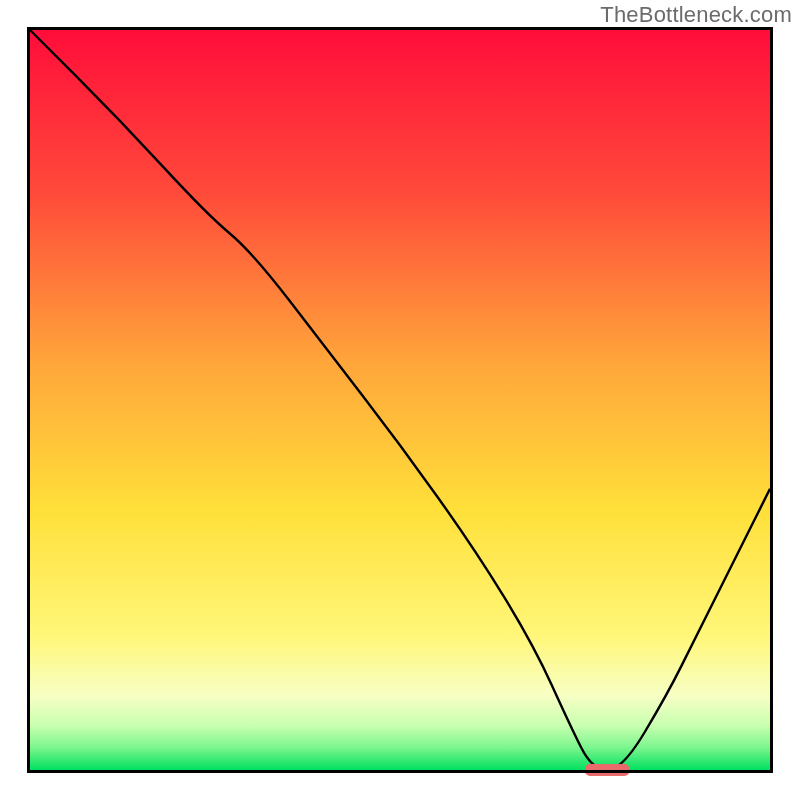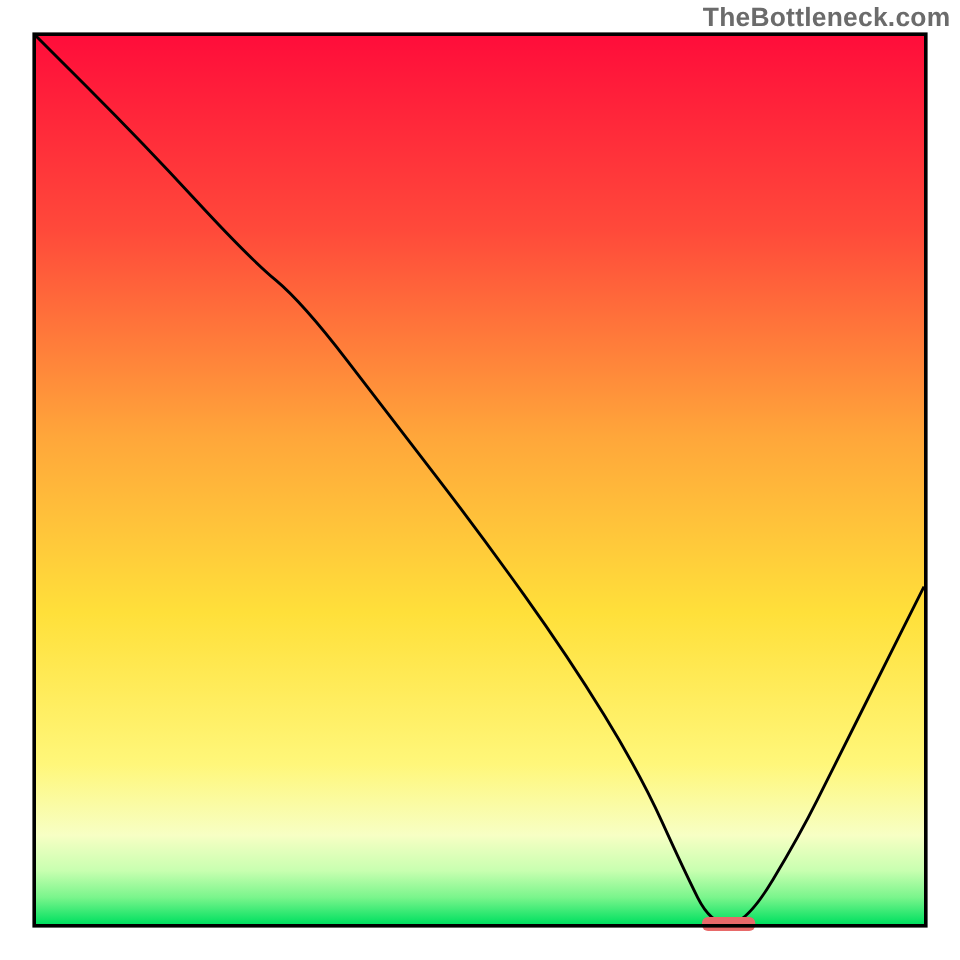--- a/index.html
+++ b/index.html
@@ -14,21 +14,21 @@
     position: relative;
     width: 800px;
     height: 800px;
   }
   .watermark {
     position: absolute;
     top: 2px;
     right: 8px;
     font-family: Arial, Helvetica, sans-serif;
     font-size: 22px;
-    font-weight: 700;
+    font-weight: 400;
     color: #6b6b6b;
     letter-spacing: 0.2px;
     z-index: 20;
   }
   svg.plot {
     position: absolute;
     top: 0;
     left: 0;
     z-index: 10;
   }

